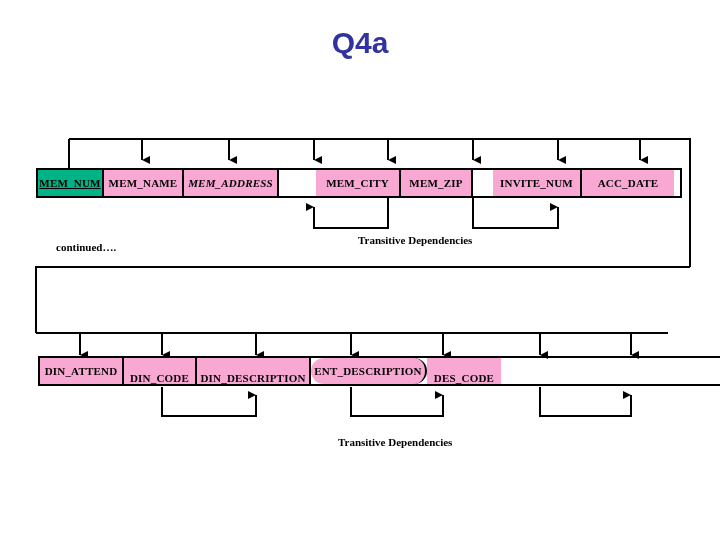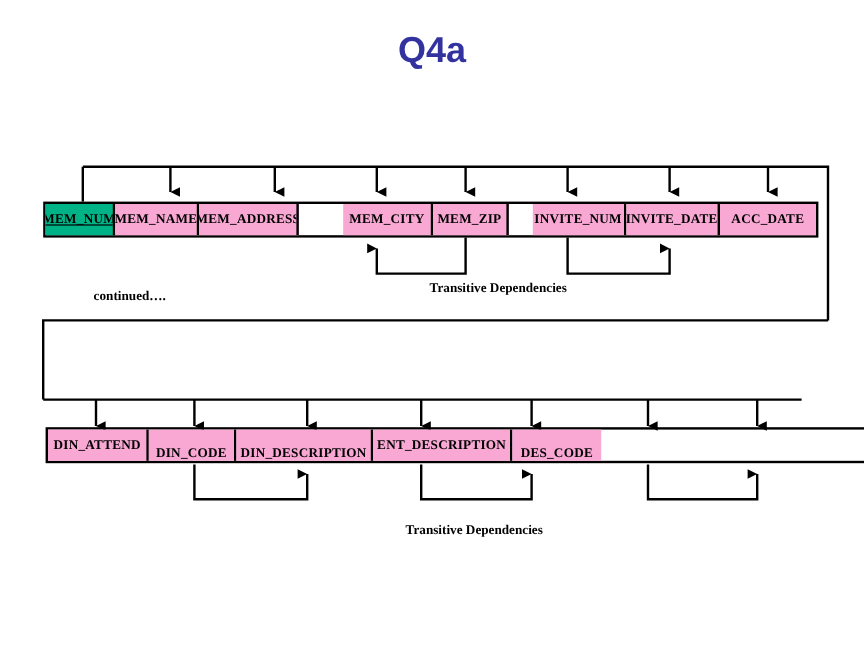--- a/index.html
+++ b/index.html
@@ -72,21 +72,21 @@
   }
   .note {
     position: absolute;
     font-family: "Liberation Serif", serif;
     font-weight: bold;
     font-size: 11px;
     color: #000000;
     white-space: nowrap;
   }
   .note.continued {
-    left: 78px;
+    left: 56px;
     top: 241px;
   }
   .note.td1 {
     left: 358px;
     top: 234px;
   }
   .note.td2 {
     left: 338px;
     top: 436px;
   }
@@ -145,51 +145,48 @@
     </g>
   </svg>
 
   <div class="attr-row" style="left:36px; top:168px; width:646px;">
     <div class="attr-cell pk" style="width:66px;">
       <span>MEM_NUM</span>
     </div>
     <div class="attr-cell" style="width:80px;">
       <span>MEM_NAME</span>
     </div>
-    <div class="attr-cell" style="width:95px;">
+    <div class="attr-cell" style="width:95px;font-style:italic;">
       <span>MEM_ADDRESS</span>
     </div>
     <div class="attr-cell" style="width:85px;margin-left:37px;">
       <span>MEM_CITY</span>
     </div>
     <div class="attr-cell" style="width:72px;font-family:Liberation Serif, serif;">
       <span>MEM_ZIP</span>
     </div>
     <div class="attr-cell" style="width:89px;margin-left:20px;">
       <span>INVITE_NUM</span>
-    </div>
-    <div class="attr-cell" style="width:89px;">
-      <span>INVITE_DATE</span>
     </div>
     <div class="attr-cell" style="width:92px;">
       <span>ACC_DATE</span>
     </div>
   </div>
 
   <div class="attr-row" style="left:38px; top:356px; width:712px;">
     <div class="attr-cell" style="width:84px;">
       <span>DIN_ATTEND</span>
     </div>
     <div class="attr-cell" style="width:73px;align-items:flex-end;">
       <span>DIN_CODE</span>
     </div>
     <div class="attr-cell" style="width:114px;align-items:flex-end;">
       <span>DIN_DESCRIPTION</span>
     </div>
-    <div class="attr-cell" style="width:116px;">
+    <div class="attr-cell" style="width:116px;border-radius:13px;">
       <span>ENT_DESCRIPTION</span>
     </div>
     <div class="attr-cell" style="width:74px;align-items:flex-end;">
       <span>DES_CODE</span>
     </div>
   </div>
 
   <div class="note continued">continued….</div>
   <div class="note td1">Transitive Dependencies</div>
   <div class="note td2">Transitive Dependencies</div>

